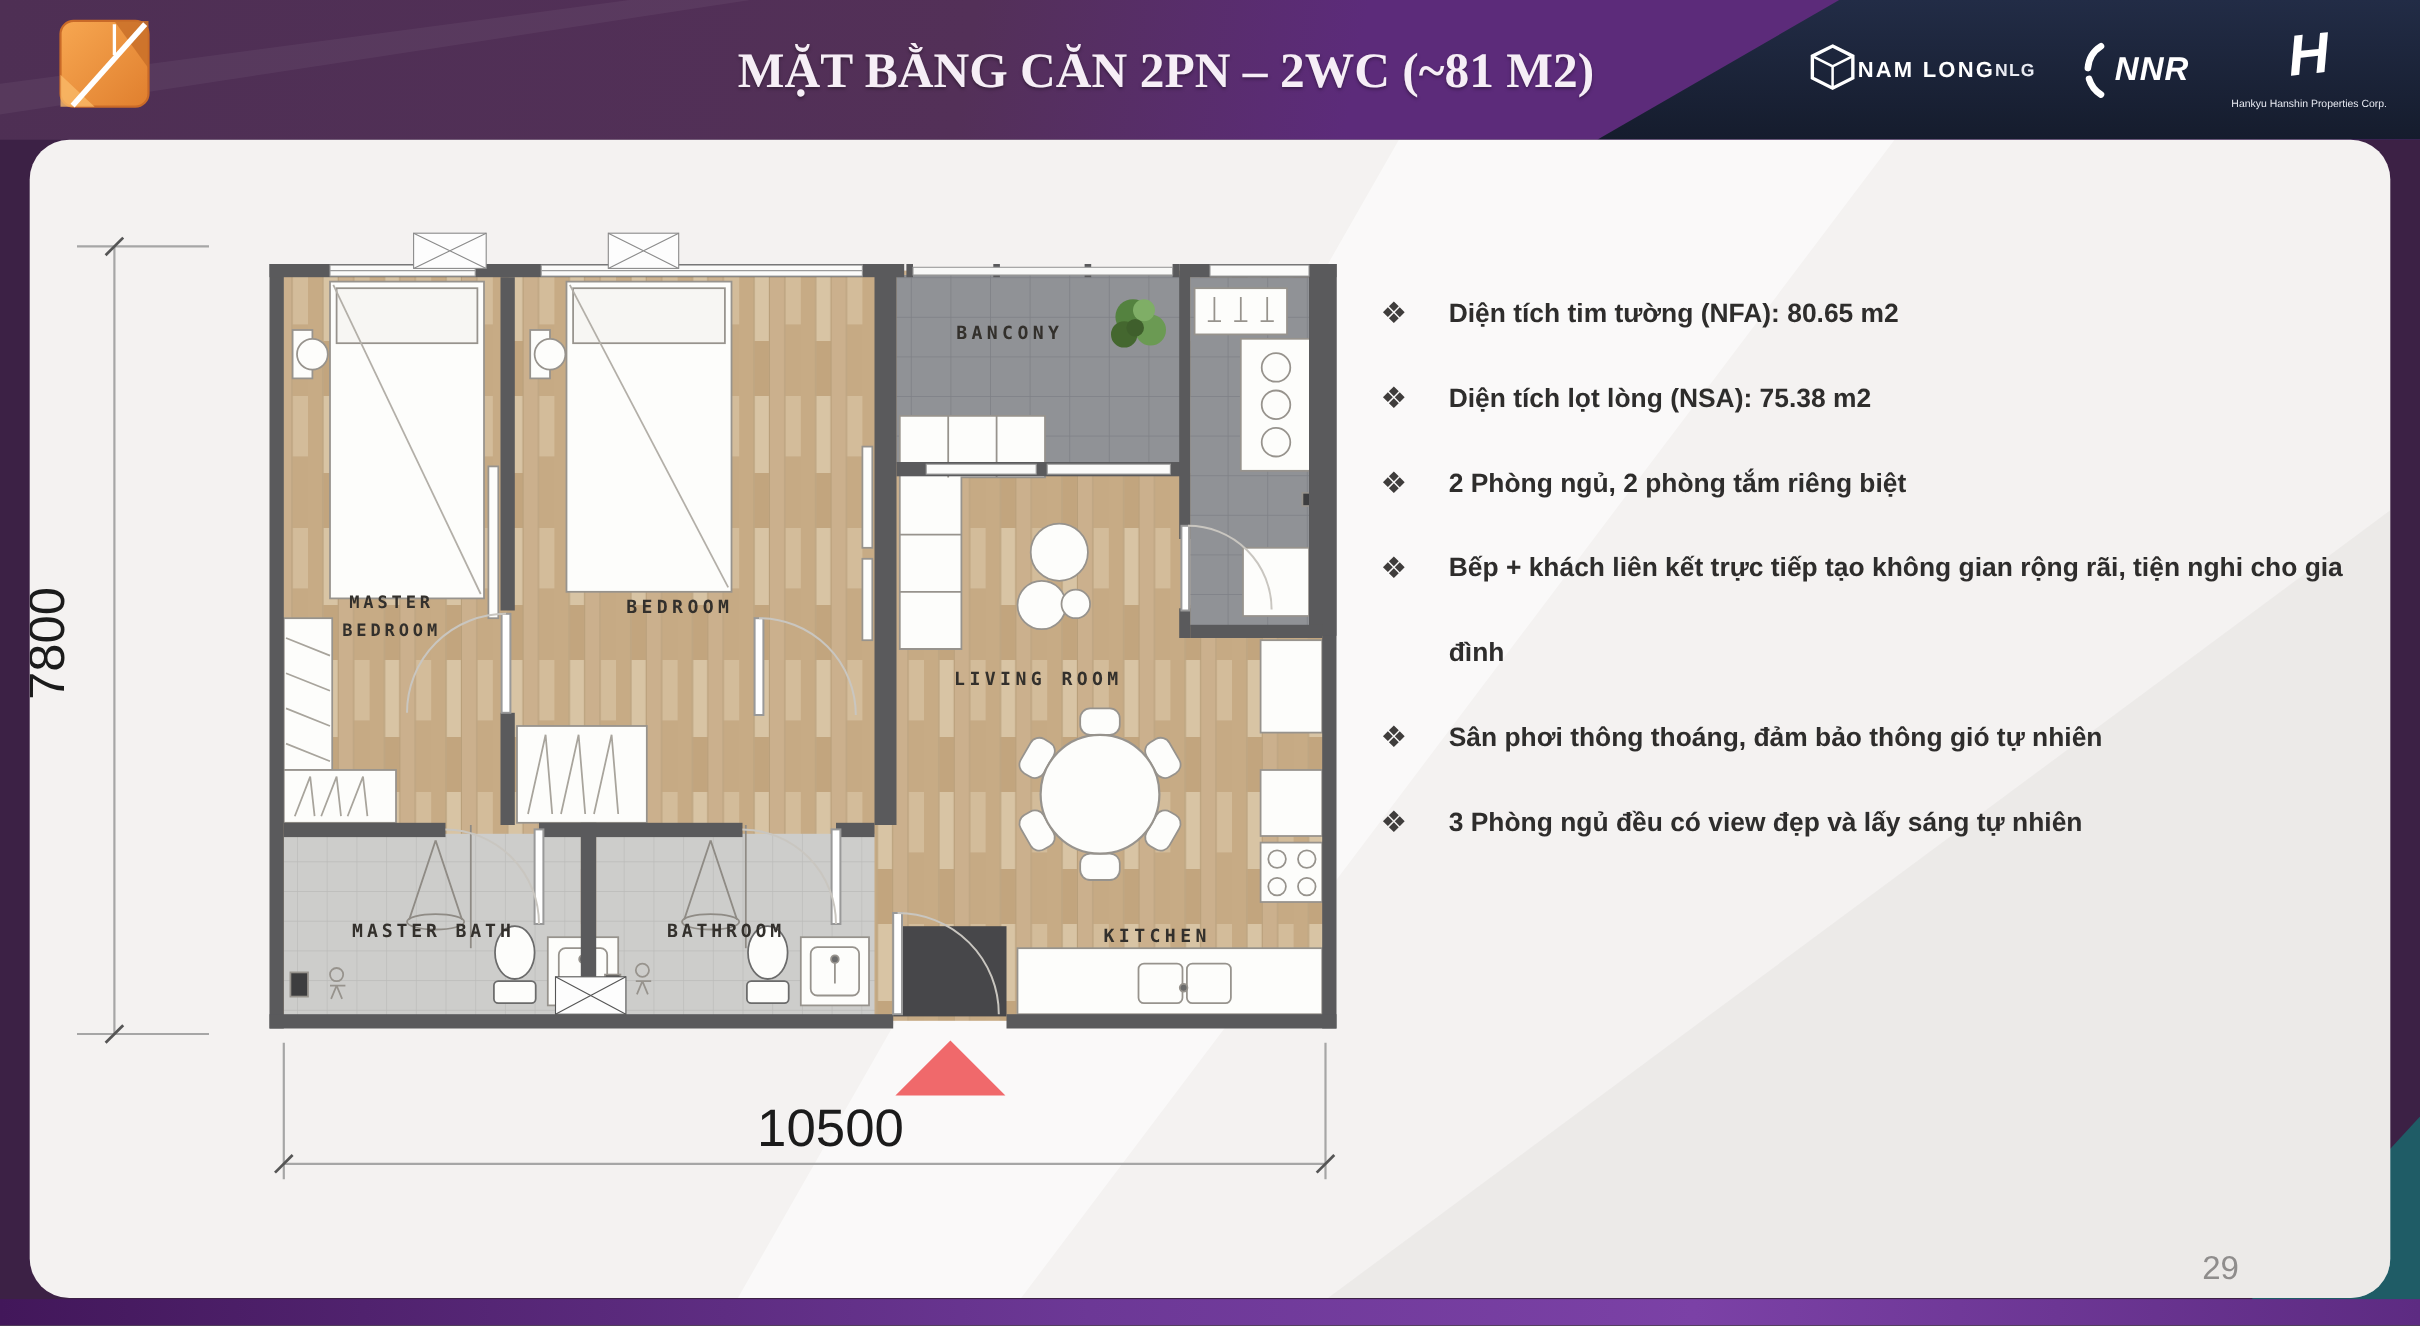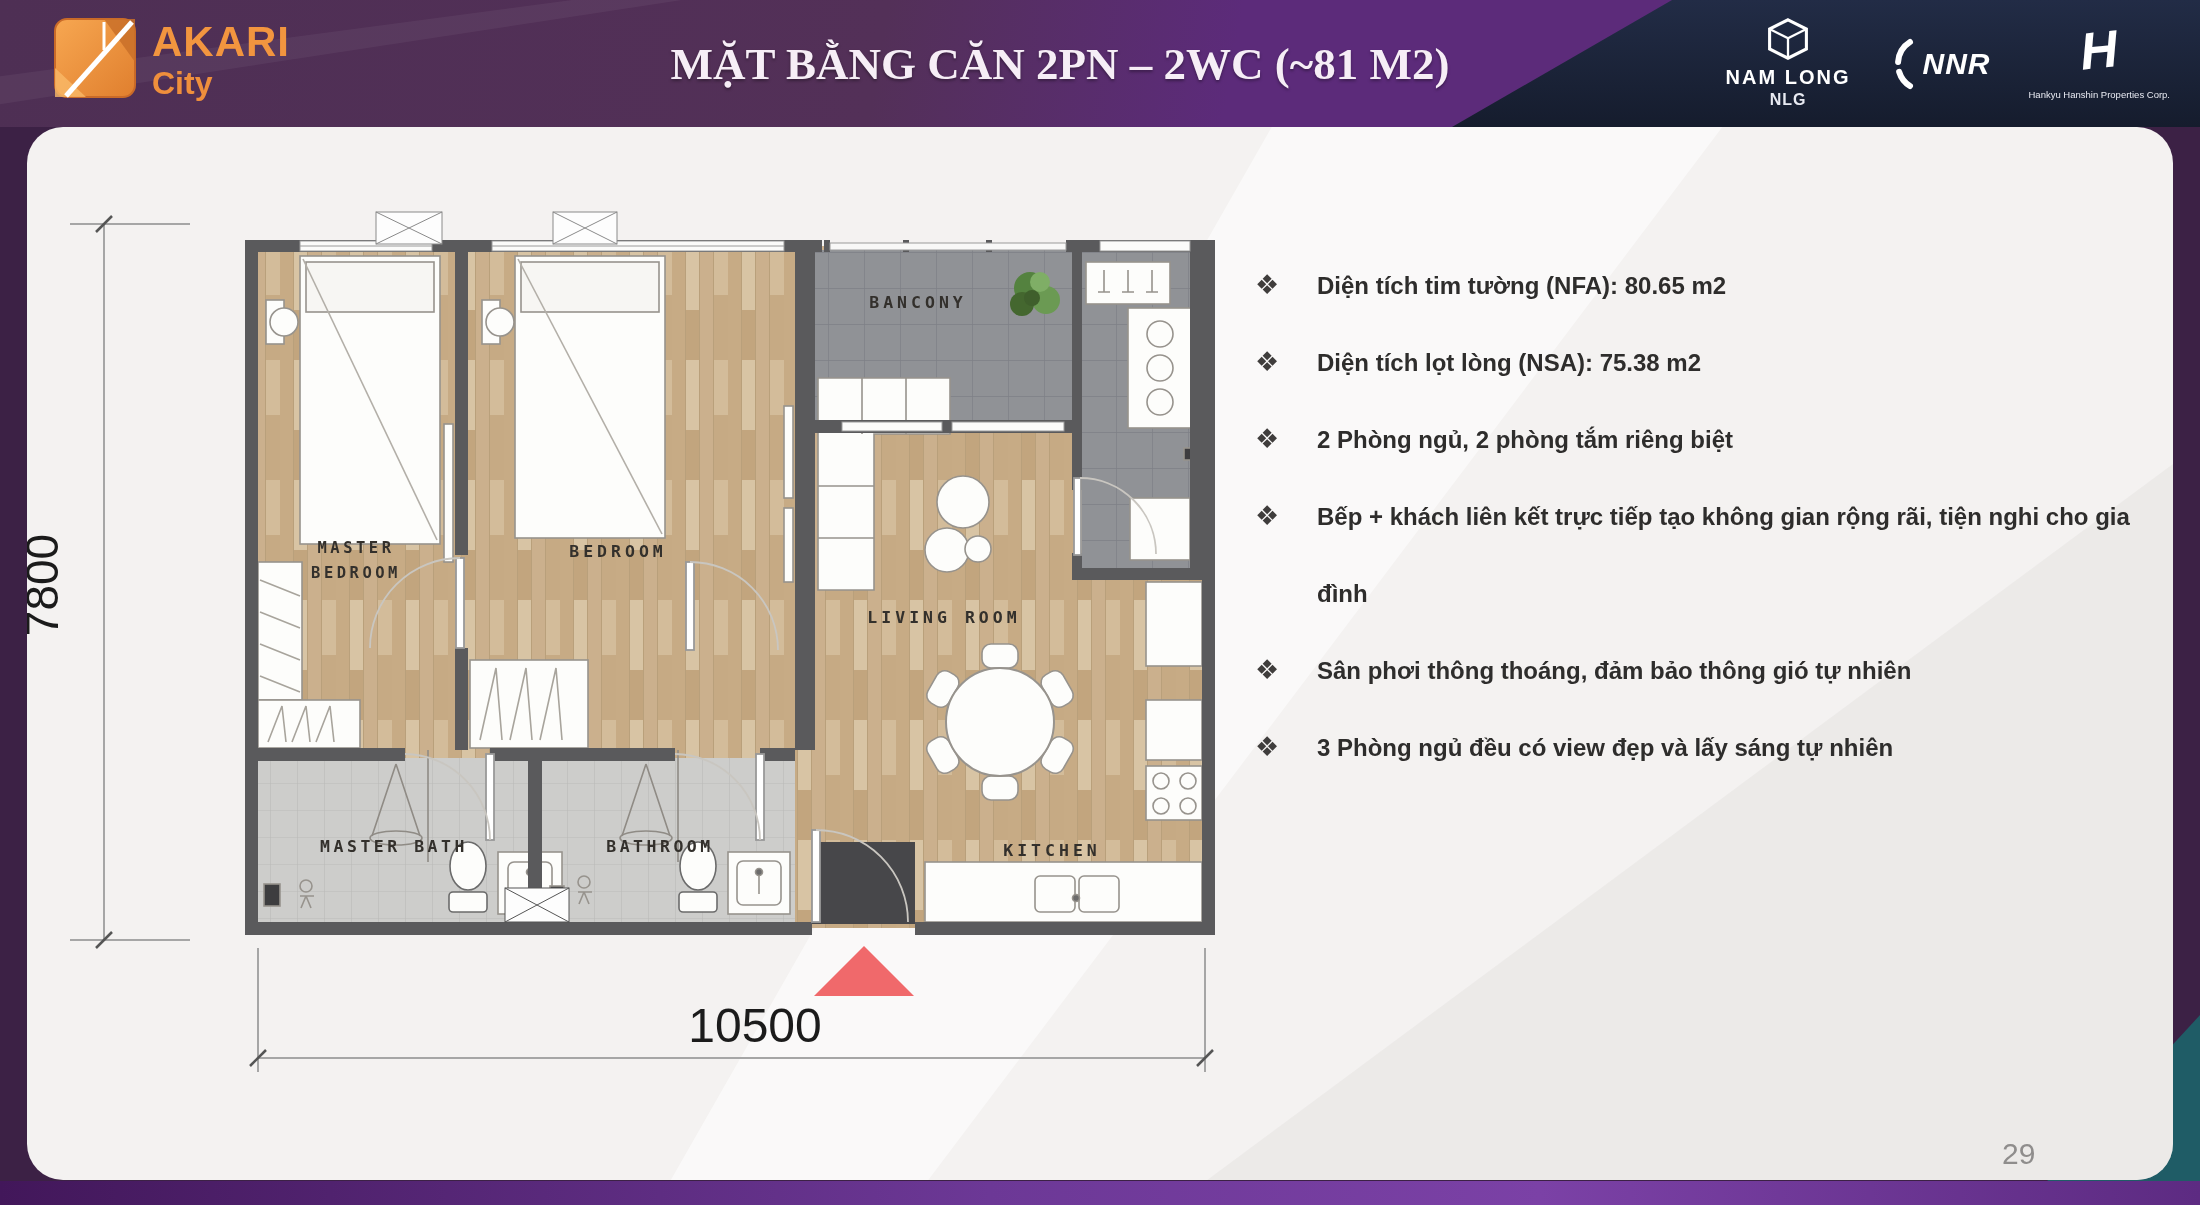--- a/index.html
+++ b/index.html
@@ -18,21 +18,21 @@
   .header-streak{position:absolute;inset:0;background:rgba(255,255,255,.05);
     clip-path:polygon(0 60%,26% 0,31% 0,0 82%);}
   .brand{position:absolute;left:52px;top:16px;display:flex;gap:14px;align-items:center;}
   .brand-text{display:flex;flex-direction:column;line-height:1;}
   .brand-name{font-size:42px;font-weight:bold;color:#f2953f;letter-spacing:1px;}
   .brand-city{font-size:32px;font-weight:600;color:#ef8f3c;margin-top:4px;}
   .title{position:absolute;left:1060px;top:50%;transform:translate(-50%,-50%);
     font-family:"Liberation Serif",serif;font-weight:bold;font-size:45px;color:#f6eef6;
     white-space:nowrap;text-shadow:0 2px 3px rgba(0,0,0,.35);}
   .partners{position:absolute;right:30px;top:0;height:127px;display:flex;align-items:center;gap:38px;}
-  .p-namlong{display:flex;flex-direction:column;align-items:center;color:#fff;}
+  .p-namlong{display:flex;flex-direction:row;align-items:center;color:#fff;}
   .p-namlong .nm1{font-size:20px;font-weight:bold;letter-spacing:2px;margin-top:2px;}
   .p-namlong .nm2{font-size:16px;font-weight:bold;letter-spacing:1px;margin-top:2px;color:#e8eaf2;text-align:center;}
   .p-nnr{display:flex;align-items:center;color:#fff;}
   .p-hankyu{display:flex;flex-direction:column;align-items:center;color:#fff;}
   .p-hankyu .hk-h{font-size:52px;font-weight:bold;font-style:italic;transform:rotate(-6deg);line-height:.9;}
   .p-hankyu .hk-sub{font-size:9.5px;margin-top:16px;white-space:nowrap;color:#e8eaf2;}
   
   .panel{position:absolute;left:27px;top:127px;width:2146px;height:1053px;
     background:#f4f2f1;border-radius:36px;overflow:hidden;}
   .panel .wedge1{position:absolute;inset:0;background:rgba(255,255,255,.55);
@@ -70,24 +70,20 @@
                 <stop offset="1" stop-color="#e07f2e"></stop>
             </linearGradient>
           </defs>
           <rect x="3" y="3" width="80" height="78" rx="12" fill="url(#akg)" stroke="#c96a28" stroke-width="2"></rect>
           <path d="M52 3 L83 3 L83 46 Z" fill="#c97029" opacity="0.85"></path>
           <path d="M3 52 L34 81 L3 81 Z" fill="#f9b968" opacity="0.8"></path>
           <line x1="80" y1="6" x2="14" y2="80" stroke="#fff" stroke-width="5"></line>
           <line x1="52" y1="6" x2="52" y2="34" stroke="#fff" stroke-width="3"></line>
         </svg>
       </span>
-      <span class="brand-text">
-        <span class="brand-name">AKARI</span>
-        <span class="brand-city">City</span>
-      </span>
     </div>
 
     <div class="title">MẶT BẰNG CĂN 2PN – 2WC (~81 M2)</div>
 
     <div class="partners">
       <div class="p-namlong">
         <span>
           <svg width="46" height="42" viewBox="0 0 60 54">
             <polygon points="30,2 54,14 54,40 30,52 6,40 6,14" fill="none" stroke="#fff" stroke-width="4"></polygon>
             <polyline points="6,14 30,26 30,52" fill="none" stroke="#fff" stroke-width="3"></polyline>

